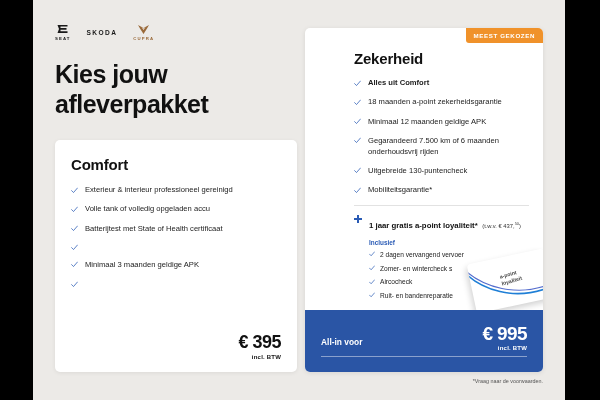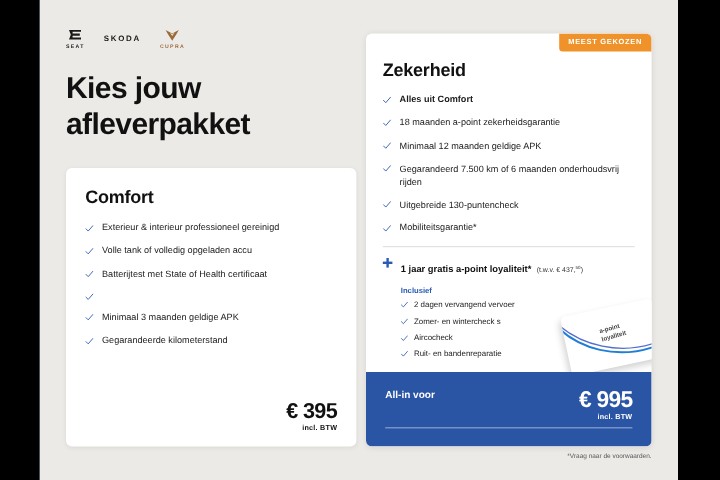--- a/index.html
+++ b/index.html
@@ -95,21 +95,21 @@
 
   
   .card-zeker {
     position: absolute; left: 272px; top: 28px;
     width: 238px; height: 344px;
     background: #fff;
     border-radius: 5px;
     box-shadow: 0 1px 5px rgba(0,0,0,.09);
     overflow: hidden;
   }
-  .zeker-body { padding: 16px 14px 0 14px; position: relative; }
+  .zeker-body { padding: 16px 14px 0 14px; position: relative; margin-left: 35px; }
   .badge {
     position: absolute; right: 0; top: 0;
     background: #f0922a; color: #fff;
     font-size: 6.2px; font-weight: 700; letter-spacing: 0.6px;
     padding: 4px 8px; border-radius: 0 0 0 3px;
   }
   .zeker-title {
     font-size: 15px; font-weight: 700; color: #111;
     letter-spacing: -0.2px; margin: 6px 0 11px 0;
   }
@@ -153,21 +153,21 @@
     position: absolute; left: 30px; top: 15px;
     font-size: 5.2px; font-weight: 700; color: #444;
     line-height: 1.25; transform: rotate(-4deg);
   }
 
   .blue-foot {
     position: absolute; left: 0; bottom: 0;
     width: 100%; height: 62px; background: #2a55a5;
     padding: 14px 16px 0 16px;
   }
-  .foot-row { display: flex; align-items: flex-start; justify-content: space-between; }
+  .foot-row { display: flex; align-items: flex-end; justify-content: space-between; }
   .foot-label { font-size: 8.4px; font-weight: 700; color: #fff; padding-bottom: 4px; }
   .foot-price { text-align: right; }
   .foot-price .p { font-size: 19px; font-weight: 700; color: #fff; line-height: 1; letter-spacing: -0.6px; }
   .foot-price .s { font-size: 6px; font-weight: 700; color: #fff; margin-top: 2px; letter-spacing: 0.2px; }
   .foot-rule { height: 1px; background: rgba(255,255,255,.45); margin-top: 5px; }
 
   .disclaimer {
     position: absolute; right: 22px; top: 378px;
     font-size: 5.4px; color: #555;
   }
@@ -231,21 +231,20 @@
         <li class="feat">
           <svg class="chk" viewBox="0 0 12 12">
               <path d="M1 6.2 L4.3 9.5 L11 1.8" stroke="#2a5bb5" stroke-width="1.3" fill="none" stroke-linecap="round" stroke-linejoin="round"></path>
             </svg>
           <span class="txt">Minimaal 3 maanden geldige APK</span>
         </li>
         <li class="feat">
           <svg class="chk" viewBox="0 0 12 12">
               <path d="M1 6.2 L4.3 9.5 L11 1.8" stroke="#2a5bb5" stroke-width="1.3" fill="none" stroke-linecap="round" stroke-linejoin="round"></path>
             </svg>
-          <span class="txt">Gegarandeerde kilometerstand</span>
         </li>
       </ul>
       <div class="price-block">
         <div class="price-main">€ 395</div>
         <div class="price-sub">incl. BTW</div>
       </div>
     </div>
 
     <div class="card-zeker">
       <div class="zeker-body">

